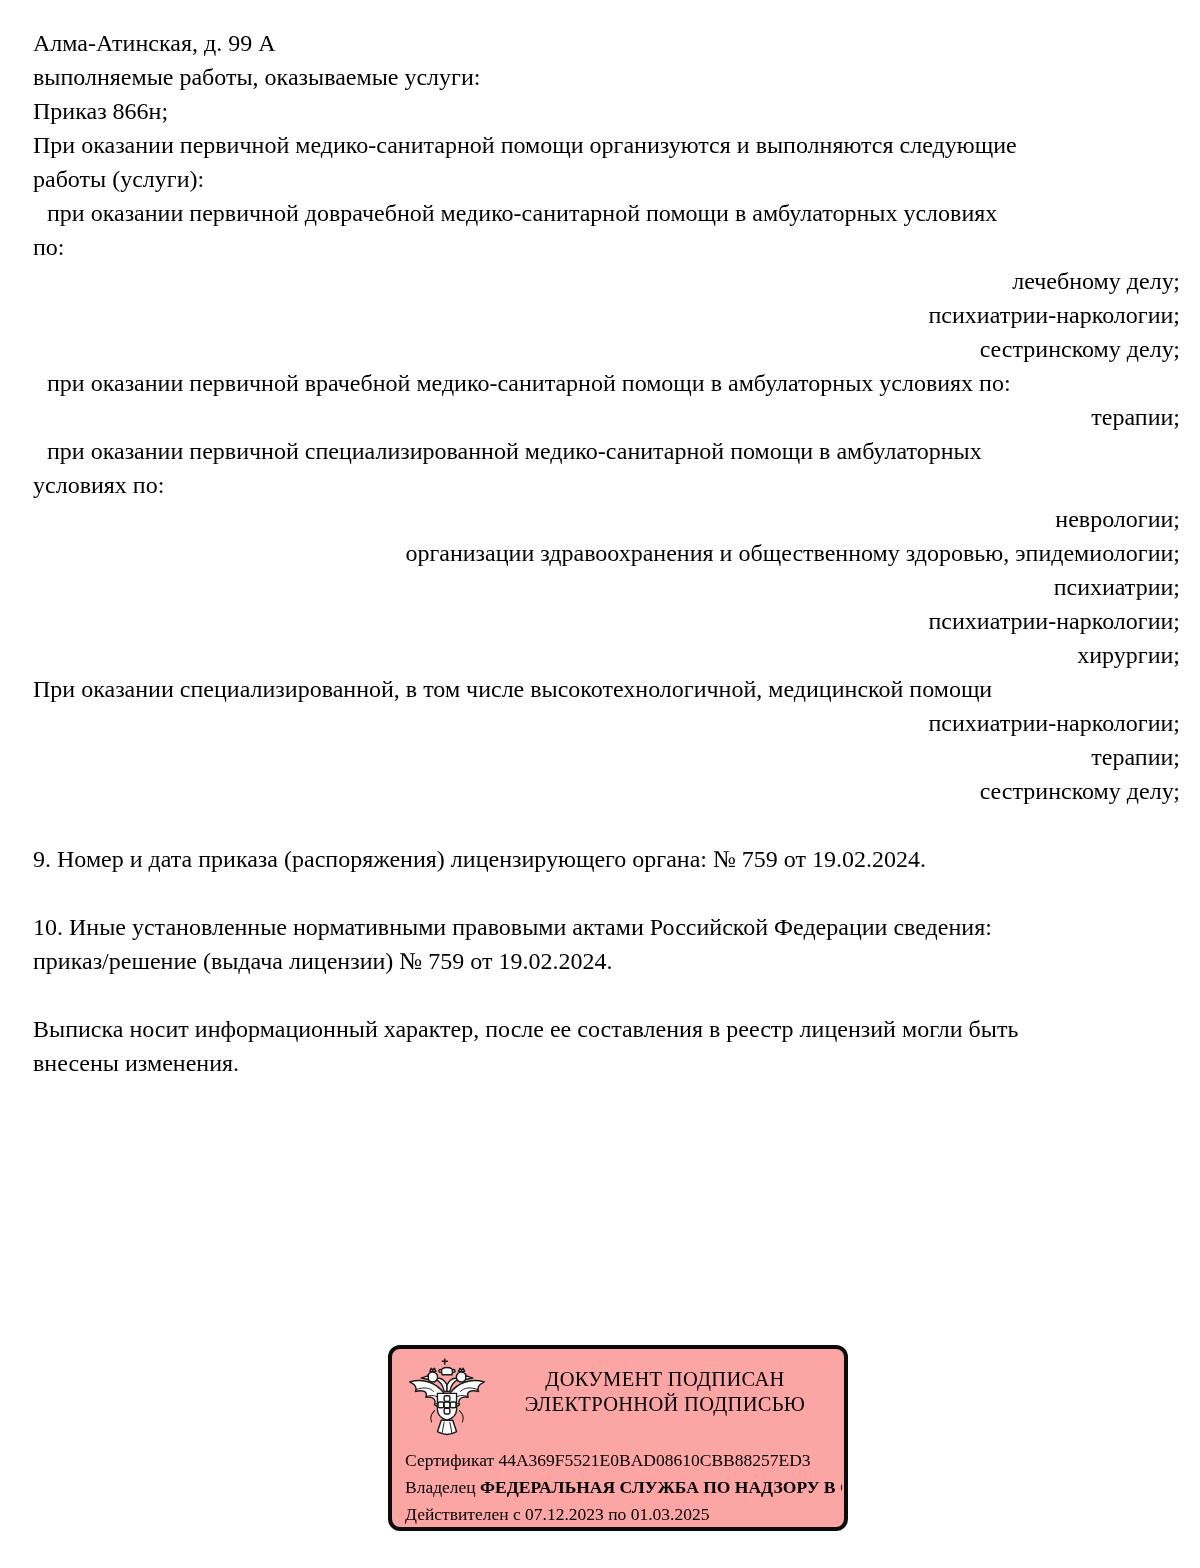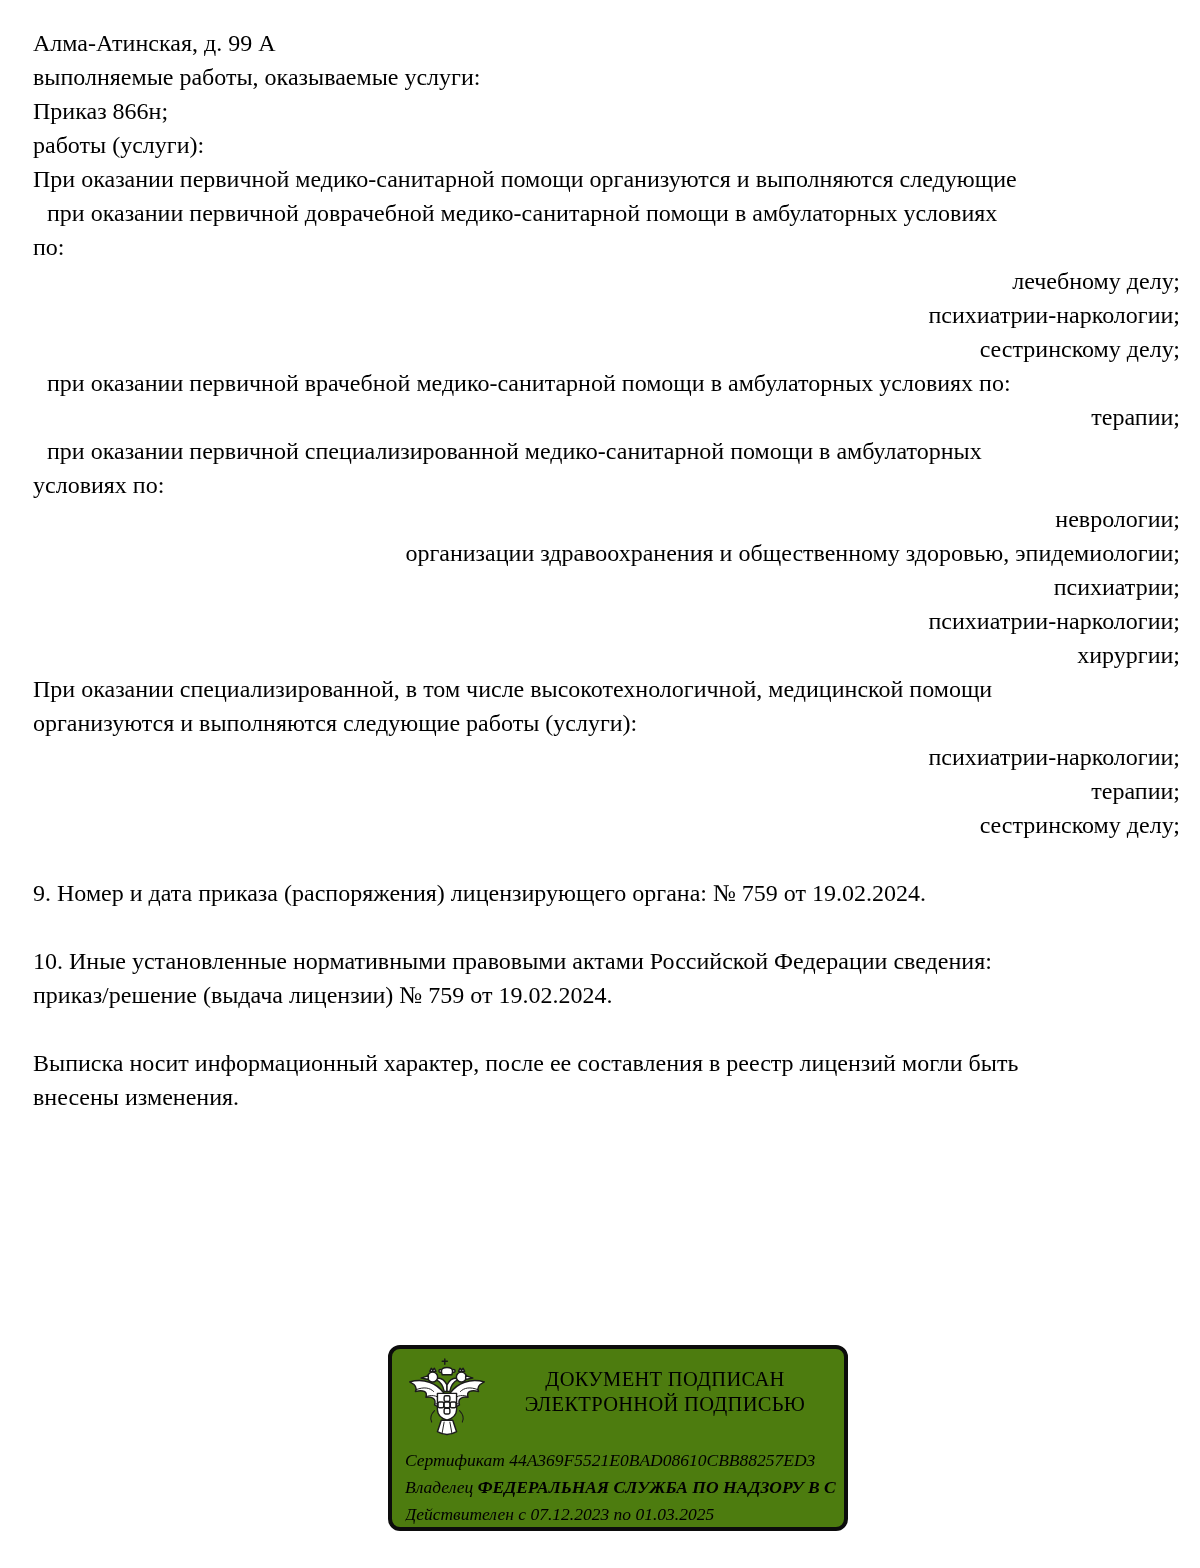--- a/index.html
+++ b/index.html
@@ -29,21 +29,21 @@
 
   .stamp {
     position: absolute;
     left: 388px;
     top: 1345px;
     width: 460px;
     height: 186px;
     box-sizing: border-box;
     border: 4px solid #0c0c0c;
     border-radius: 12px;
-    background: #4d7c0f;
+    background: #fca5a5;
   }
   .stamp-header {
     display: flex;
     align-items: flex-start;
     padding: 6px 4px 0 12px;
   }
   .emblem {
     width: 86px;
     height: 90px;
     flex: none;
@@ -55,57 +55,55 @@
     font-size: 20.5px;
     line-height: 25px;
     padding-top: 12px;
     letter-spacing: 0.3px;
   }
   .stamp-details {
     position: absolute;
     left: 13px;
     right: 2px;
     top: 98px;
-    font-style: italic;
   }
   .detail-line {
     font-size: 17.5px;
     line-height: 27px;
     white-space: nowrap;
     overflow: hidden;
   }
   .owner-bold { font-weight: bold; }
 </style>
 </head>
 <body>
 
 <div class="page">
 
   <div class="doc-body">
       <div class="line">Алма-Атинская, д. 99 А</div>
       <div class="line">выполняемые работы, оказываемые услуги:</div>
       <div class="line">Приказ 866н;</div>
+      <div class="line">При оказании первичной медико-санитарной помощи организуются и выполняются следующие</div>
       <div class="line">работы (услуги):</div>
-      <div class="line">При оказании первичной медико-санитарной помощи организуются и выполняются следующие</div>
       <div class="line ind1">при оказании первичной доврачебной медико-санитарной помощи в амбулаторных условиях</div>
       <div class="line">по:</div>
       <div class="line ind2">лечебному делу;</div>
       <div class="line ind2">психиатрии-наркологии;</div>
       <div class="line ind2">сестринскому делу;</div>
       <div class="line ind1">при оказании первичной врачебной медико-санитарной помощи в амбулаторных условиях по:</div>
       <div class="line ind2">терапии;</div>
       <div class="line ind1">при оказании первичной специализированной медико-санитарной помощи в амбулаторных</div>
       <div class="line">условиях по:</div>
       <div class="line ind2">неврологии;</div>
       <div class="line ind2">организации здравоохранения и общественному здоровью, эпидемиологии;</div>
       <div class="line ind2">психиатрии;</div>
       <div class="line ind2">психиатрии-наркологии;</div>
       <div class="line ind2">хирургии;</div>
       <div class="line">При оказании специализированной, в том числе высокотехнологичной, медицинской помощи</div>
-      <div class="line">организуются и выполняются следующие работы (услуги):</div>
       <div class="line ind2">психиатрии-наркологии;</div>
       <div class="line ind2">терапии;</div>
       <div class="line ind2">сестринскому делу;</div>
       <div class="line"></div>
       <div class="line">9. Номер и дата приказа (распоряжения) лицензирующего органа: № 759 от 19.02.2024.</div>
       <div class="line"></div>
       <div class="line">10. Иные установленные нормативными правовыми актами Российской Федерации сведения:</div>
       <div class="line">приказ/решение (выдача лицензии) № 759 от 19.02.2024.</div>
       <div class="line"></div>
       <div class="line">Выписка носит информационный характер, после ее составления в реестр лицензий могли быть</div>

